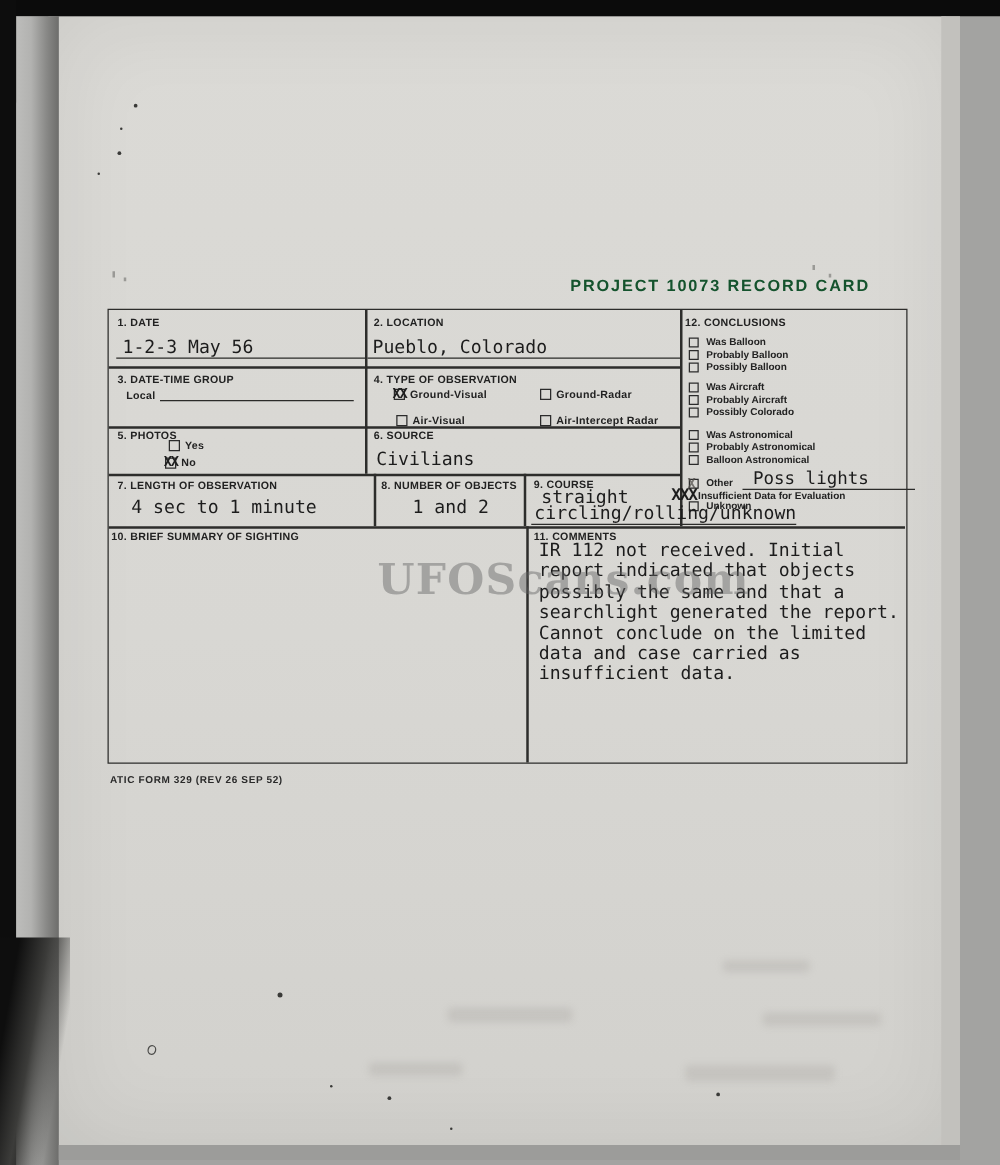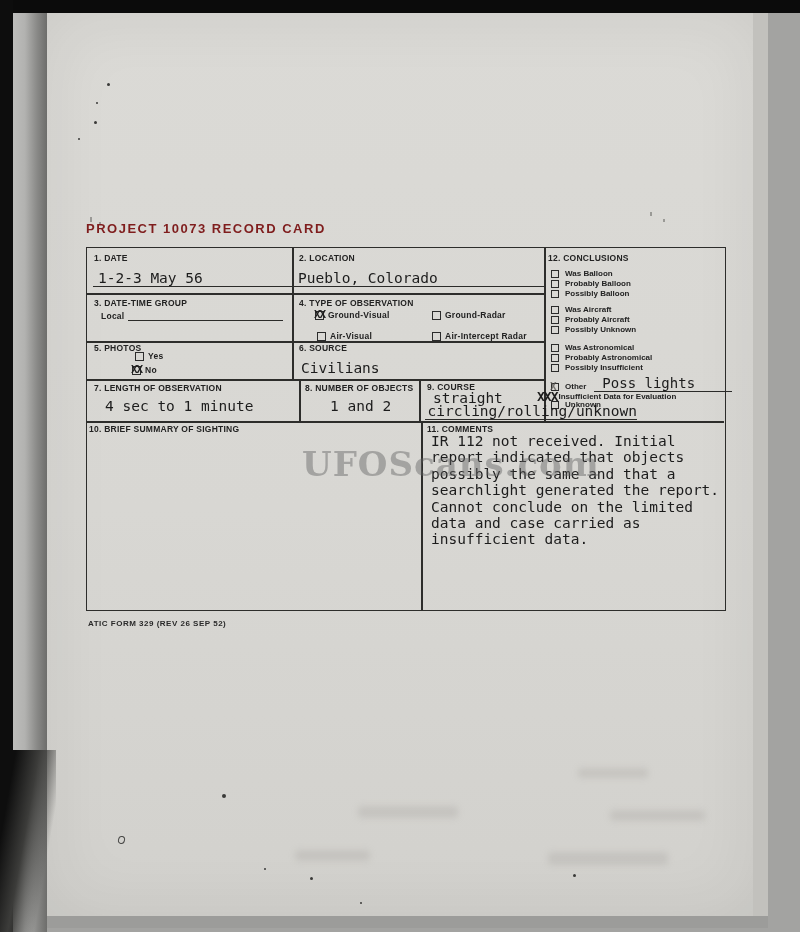--- a/index.html
+++ b/index.html
@@ -20,21 +20,21 @@
   .edge-bottom{left:47px;top:916px;width:721px;height:12px;background:#9c9c9a;}
 
   
   .paper{left:47px;top:13px;width:710px;height:903px;
      background:linear-gradient(180deg,#dbdad6 0%,#d8d7d3 55%,#d2d1cd 100%);
      box-shadow:inset 0 0 70px rgba(0,0,0,.07);}
 
   
   .lbl{font:700 8.5px "Liberation Sans",sans-serif;letter-spacing:.25px;color:#222;white-space:nowrap;}
   .type{font:14.5px "DejaVu Sans Mono",monospace;color:#1c1c1c;white-space:pre;}
-  .title{font:700 13px "Liberation Sans",sans-serif;letter-spacing:1.5px;color:#7f1d1d;text-align:left;}
+  .title{font:700 13px "Liberation Sans",sans-serif;letter-spacing:1.5px;color:#14532d;text-align:right;}
   .footer{font:700 8px "Liberation Sans",sans-serif;letter-spacing:.5px;color:#2a2a2a;}
 
   
   .card{left:86px;top:247px;width:640px;height:364px;border:1.6px solid #2d2d2b;box-sizing:border-box;}
   .vline,.hline{position:absolute;background:#2d2d2b;}
   .vline{width:1.5px;} .hline{height:1.5px;}
 
   .ul{border-bottom:1.6px solid #2b2b29;}
   .ul-thin{border-bottom:1.2px solid #2b2b29;}
 
@@ -207,34 +207,34 @@
     <div class="citem" style="left:464px;top:57px;">
       <span class="cb"></span>
         <span>Was Aircraft</span>
       </div>
     <div class="citem" style="left:464px;top:67px;">
       <span class="cb"></span>
         <span>Probably Aircraft</span>
       </div>
     <div class="citem" style="left:464px;top:77px;">
       <span class="cb"></span>
-        <span>Possibly Unknown</span>
+        <span>Possibly Colorado</span>
       </div>
 
     <div class="citem" style="left:464px;top:95px;">
       <span class="cb"></span>
         <span>Was Astronomical</span>
       </div>
     <div class="citem" style="left:464px;top:105px;">
       <span class="cb"></span>
         <span>Probably Astronomical</span>
       </div>
     <div class="citem" style="left:464px;top:115px;">
       <span class="cb"></span>
-        <span>Possibly Insufficient</span>
+        <span>Balloon Astronomical</span>
       </div>
 
     <div class="citem z2" style="left:464px;top:130px;">
       <span class="cb faint">
           <span class="cbmark">X</span>
         </span>
       <span>Other</span>
       <span class="type ul" style="display:inline-block;width:130px;margin-left:2px;font-size:14px;position:relative;top:-3px;padding-left:8px;">Poss lights</span>
     </div>
     <div class="citem z2" style="left:450px;top:141px;gap:1px;">

